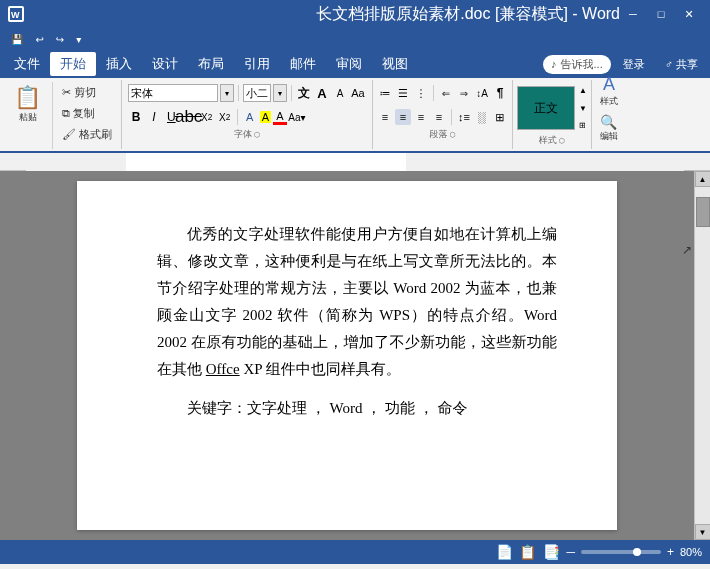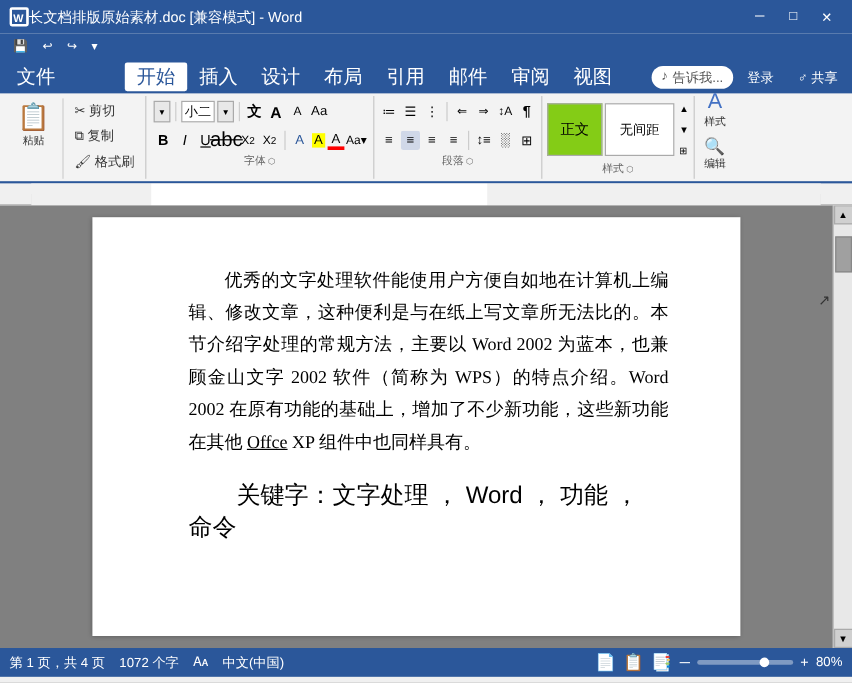--- a/index.html
+++ b/index.html
@@ -30,22 +30,22 @@
       width: 16px;
       height: 16px;
       background: #fff;
       border-radius: 2px;
       display: flex;
       align-items: center;
       justify-content: center;
     }
     .title-bar-title {
       flex: 1;
-      text-align: left;
-      font-size: 12px;
+      text-align: right;
+      font-size: 16px;
       color: white;
     }
     .title-bar-controls {
       display: flex;
       gap: 2px;
     }
     .title-bar-btn {
       width: 26px;
       height: 20px;
       display: flex;
@@ -76,31 +76,30 @@
     .menu-bar {
       background: #2b579a;
       height: 28px;
       display: flex;
       align-items: center;
       padding: 0 4px;
     }
     .menu-item {
       color: white;
       padding: 3px 10px;
-      font-size: 16px;
+      font-size: 13px;
       cursor: pointer;
       border-radius: 2px;
       height: 24px;
       display: flex;
       align-items: center;
     }
     .menu-item.active {
       background: white;
       color: #2b579a;
-      margin-left: 48px;
     }
     .menu-right {
       margin-left: auto;
       display: flex;
       align-items: center;
       gap: 4px;
     }
     .tell-me {
       background: white;
       border-radius: 10px;
@@ -252,22 +251,22 @@
       line-height: 1.8;
       text-align: justify;
       font-family: 'SimSun', serif;
     }
     .doc-indent {
       text-indent: 2em;
       font-family: Liberation Serif, serif;
     }
     .doc-keywords {
       margin-top: 16px;
-      font-size: 20px;
-      font-family: Liberation Sans, sans-serif;
+      font-size: 15px;
+      font-family: Liberation Serif, serif;
     }
     .offce-underline {
       text-decoration: underline;
     }
 
     
     .ribbon-toolbar {
       background: #f3f3f3;
       border-bottom: 2px solid #2b579a;
     }
@@ -434,20 +433,21 @@
         <div class="sm-btn">
           <span>🖌</span>
           <span style="font-size:11px;">格式刷</span>
         </div>
       </div>
     </div>
 
     <div class="rg" style="padding:2px 6px 0 6px;">
 
       <div class="input-row" style="margin-bottom:2px;">
+        <input class="combo-input" value="宋体" style="width: 90px;">
         <div class="combo-btn">▾</div>
         <div style="width:1px; height:16px; background:#ccc; margin:0 2px;"></div>
         <input class="combo-input" value="小二" style="width: 28px;">
         <div class="combo-btn">▾</div>
         <div style="width:1px; height:16px; background:#ccc; margin:0 2px;"></div>
         <div class="format-btn" style="font-size:12px; font-weight:bold;">文</div>
         <div class="format-btn" style="font-weight:bold; font-size:13px;">A</div>
         <div class="format-btn" style="font-size:10px;">A</div>
         <div class="format-btn" style="font-size:11px;">Aa</div>
       </div>
@@ -499,22 +499,21 @@
         <div class="format-btn" style="font-size:11px;">⊞</div>
       </div>
       <div class="rg-label">
         段落 <span class="rg-label-arrow">⬡</span>
       </div>
     </div>
 
     <div class="rg" style="padding:2px 4px 0 4px;">
       <div style="display:flex; align-items:center; gap:2px; height:52px;">
         <div style="display:flex; gap:2px; align-items:center; height:100%;">
-          <div style="width:46px; height:44px; border:1px solid #aaa; background:#84cc16; display:flex; align-items:center; justify-content:center; cursor:pointer; font-size:12px; font-family: serif;">正文</div>
-          <div style="width:58px; height:44px; border:1px solid #aaa; background:white; display:flex; align-items:center; justify-content:center; cursor:pointer; font-size:11px;">无间距</div>
+          <div style="width:58px; height:44px; border:1px solid #aaa; background:#0f766e; display:flex; align-items:center; justify-content:center; cursor:pointer; font-size:12px; font-family: serif;">正文</div>
         </div>
         <div style="display:flex; flex-direction:column; justify-content:space-between; height:44px; margin-left:2px;">
           <div style="font-size:8px; cursor:pointer;">▲</div>
           <div style="font-size:8px; cursor:pointer;">▼</div>
           <div style="font-size:8px; cursor:pointer;">⊞</div>
         </div>
       </div>
       <div class="rg-label">样式 <span class="rg-label-arrow">⬡</span></div>
     </div>
 
@@ -564,26 +563,20 @@
   <div class="scrollbar-v">
     <div class="scroll-btn">▲</div>
     <div class="scroll-track">
       <div class="scroll-thumb"></div>
     </div>
     <div class="scroll-btn">▼</div>
   </div>
 </div>
 
 <div class="status-bar">
-  <div class="status-left">
-    <span>第 1 页，共 4 页</span>
-    <span>1072 个字</span>
-    <span>🗛</span>
-    <span>中文(中国)</span>
-  </div>
   <div class="status-right">
     <div style="font-size:14px; cursor:pointer;">📄</div>
     <div style="font-size:14px; cursor:pointer;">📋</div>
     <div style="font-size:14px; cursor:pointer;">📑</div>
     <div style="cursor:pointer; font-size:12px;">─</div>
     <div class="zoom-slider">
       <div class="zoom-thumb"></div>
     </div>
     <div style="cursor:pointer; font-size:12px;">+</div>
     <div style="cursor:pointer;">80%</div>

